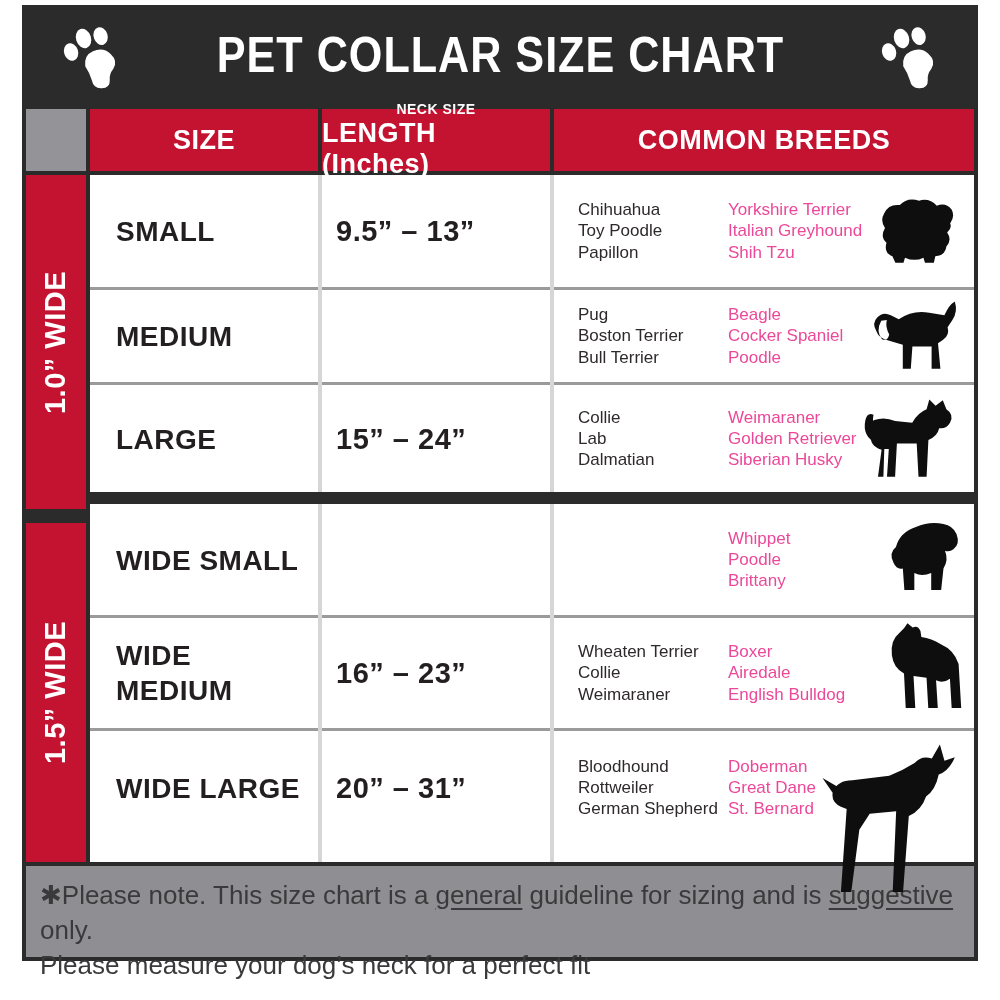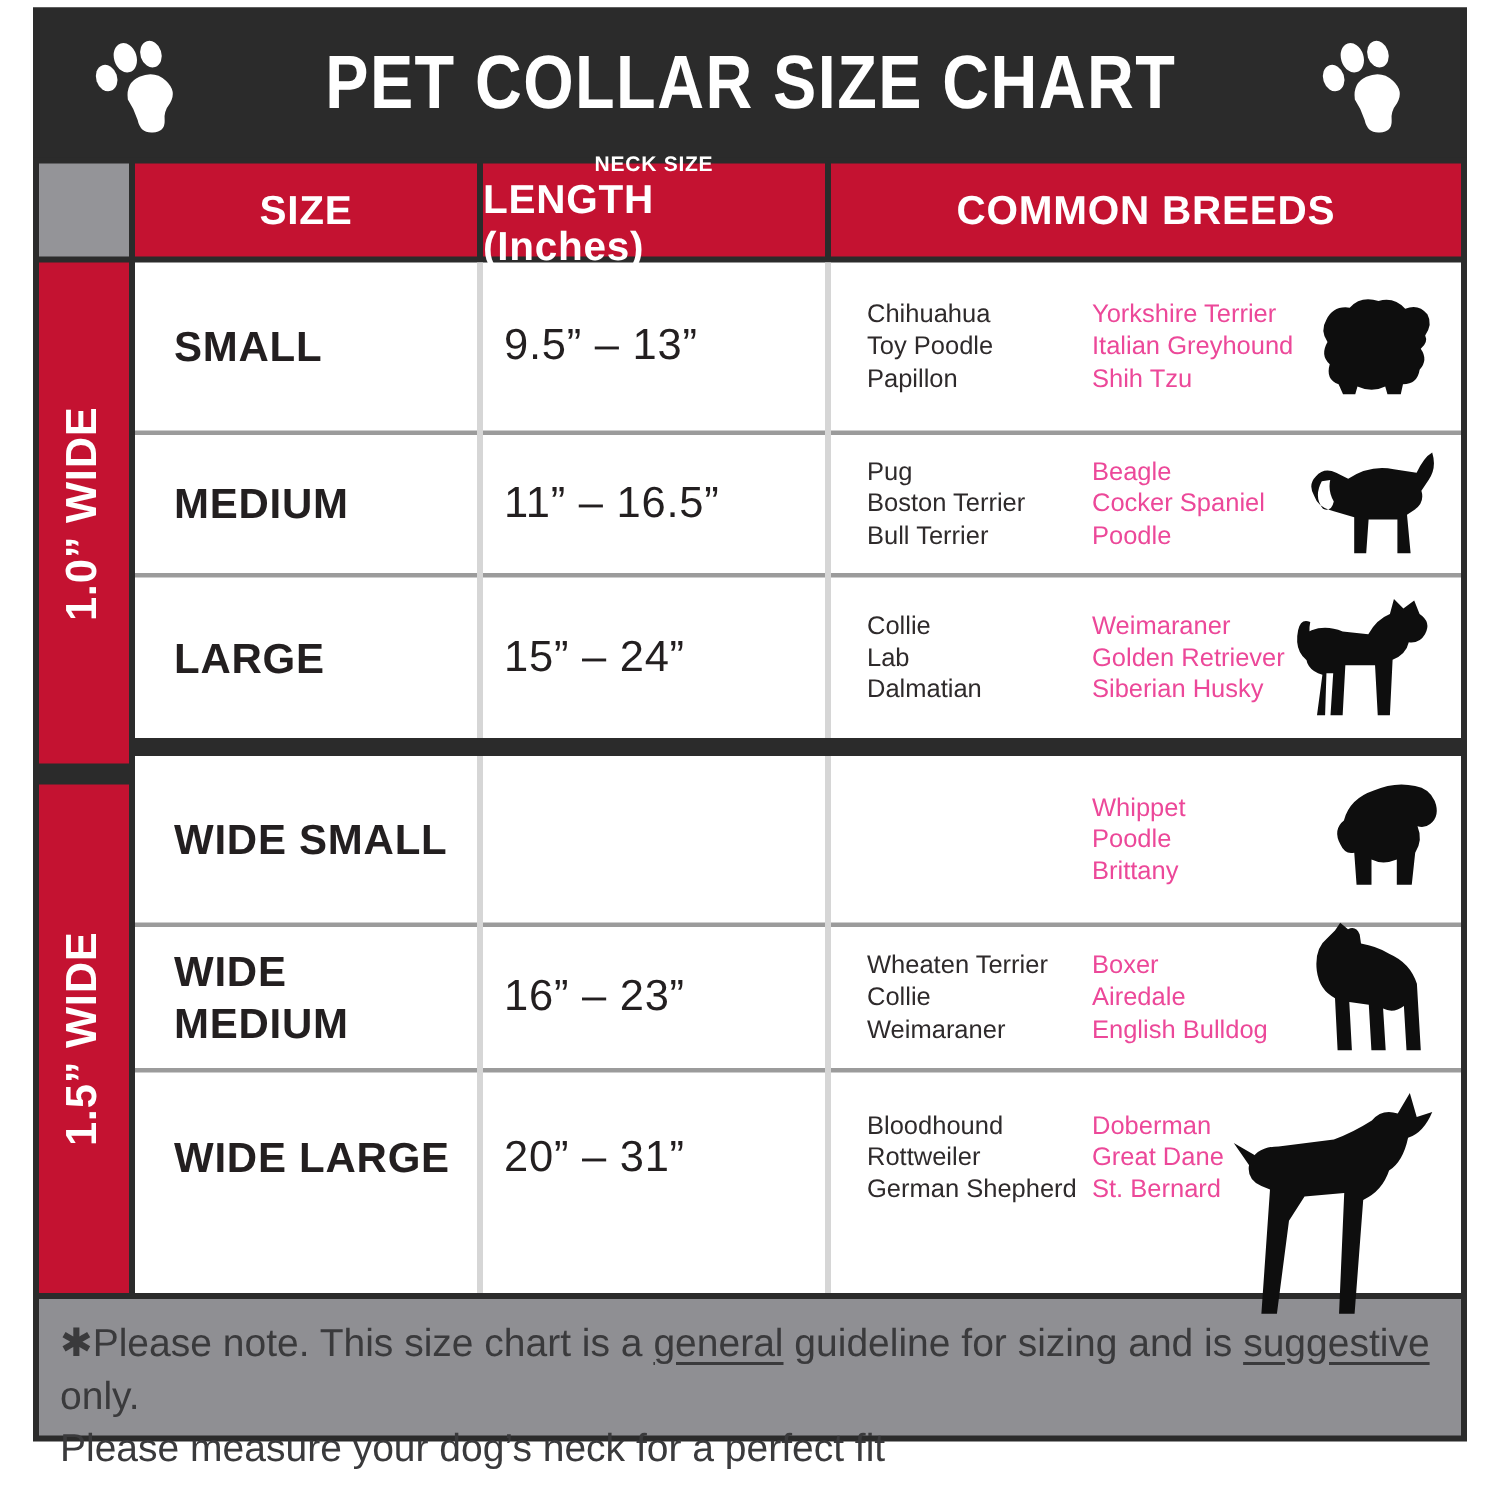--- a/index.html
+++ b/index.html
@@ -31,21 +31,21 @@
   
   .body{position:absolute;left:68px;top:170px;width:884px;height:687px;background:#ffffff;}
   .vline{position:absolute;top:0;bottom:0;width:4px;background:#d6d6d6;}
   .v1{left:228px;} .v2{left:460px;}
   .row{position:relative;width:884px;overflow:visible;}
   .rdiv{width:884px;height:3px;background:#9b9b9b;}
   .sdiv{width:884px;height:12px;background:#2b2b2b;position:relative;z-index:3;}
   .size-label{position:absolute;left:26px;top:50%;transform:translateY(-50%);
     font-size:28px;font-weight:700;color:#231f20;line-height:1.25;width:190px;letter-spacing:.5px;}
   .range{position:absolute;left:246px;top:50%;transform:translateY(-50%);
-    font-size:29px;font-weight:400;color:#231f20;letter-spacing:.5px;}
+    font-size:29px;font-weight:700;color:#231f20;letter-spacing:.5px;}
   .breeds1{position:absolute;left:488px;top:50%;transform:translateY(-50%);
     font-size:17px;color:#2e2a2b;line-height:1.26;white-space:pre-line;}
   .breeds2{position:absolute;left:638px;top:50%;transform:translateY(-50%);
     font-size:17px;color:#ec4899;line-height:1.26;white-space:pre-line;}
   .dog{position:absolute;right:6px;top:50%;transform:translateY(-50%);z-index:5;}
   .dog svg{display:block;}
   .dog-doberman{top:auto;transform:none;bottom:-64px;right:4px;}
 
   
   .footer{position:absolute;left:4px;top:861px;width:948px;height:91px;background:#8f8f93;z-index:1;
@@ -117,21 +117,20 @@
         <div class="dog">
           <svg width="92" height="74" viewBox="0 0 120 100">
               <path fill="#0e0e0e" d="M98,40 Q105,30 100,21 Q92,11 80,16 Q70,5 56,9 Q40,4 30,15 Q15,13 9,26 Q3,36 10,46 Q3,58 12,66 Q8,80 20,84 L24,93 L35,93 L37,86 Q50,92 62,86 L64,93 L76,93 L78,84 Q91,84 93,71 Q101,62 94,52 Q101,46 98,40 Z"></path>
             </svg>
         </div>
       </div>
       <div class="rdiv"></div>
 
       <div class="row" style="height:92px;">
         <div class="size-label">MEDIUM</div>
-        <div class="range">11” – 16.5”</div>
         <div class="breeds1">Pug
 Boston Terrier
 Bull Terrier</div>
         <div class="breeds2">Beagle
 Cocker Spaniel
 Poodle</div>
         <div class="dog">
           <svg width="100" height="80" viewBox="0 0 120 100">
               <path fill="#0e0e0e" d="M8,44 Q2,34 9,27 Q16,19 26,24 L36,29 Q54,17 74,21 L93,24 Q99,11 106,7 Q110,20 103,30 L97,39 Q100,49 91,55 L85,59 L88,91 L77,91 L77,63 L53,63 L51,91 L41,91 L41,61 L24,56 Q11,53 8,44 Z M14,31 Q7,44 15,54 Q22,57 24,48 Q19,39 21,30 Z"></path>
             </svg>
@@ -162,21 +161,21 @@
 Poodle
 Brittany</div>
         <div class="dog">
           <svg width="92" height="90" viewBox="0 0 120 110">
               <path fill="#0e0e0e" d="M88,8 Q100,10 105,21 Q110,34 101,41 Q96,45 90,43 Q95,55 88,66 L85,94 L72,94 L72,72 Q60,77 50,72 L50,94 L37,94 L35,66 Q27,68 23,59 Q16,46 26,38 Q31,19 52,12 Q70,4 88,8 Z"></path>
             </svg>
         </div>
       </div>
       <div class="rdiv"></div>
 
-      <div class="row" style="height:94px;">
+      <div class="row" style="height:110px;padding-left:14px;">
         <div class="size-label">WIDE MEDIUM</div>
         <div class="range">16” – 23”</div>
         <div class="breeds1">Wheaten Terrier
 Collie
 Weimaraner</div>
         <div class="breeds2">Boxer
 Airedale
 English Bulldog</div>
         <div class="dog">
           <svg width="104" height="102" viewBox="0 0 120 115">

